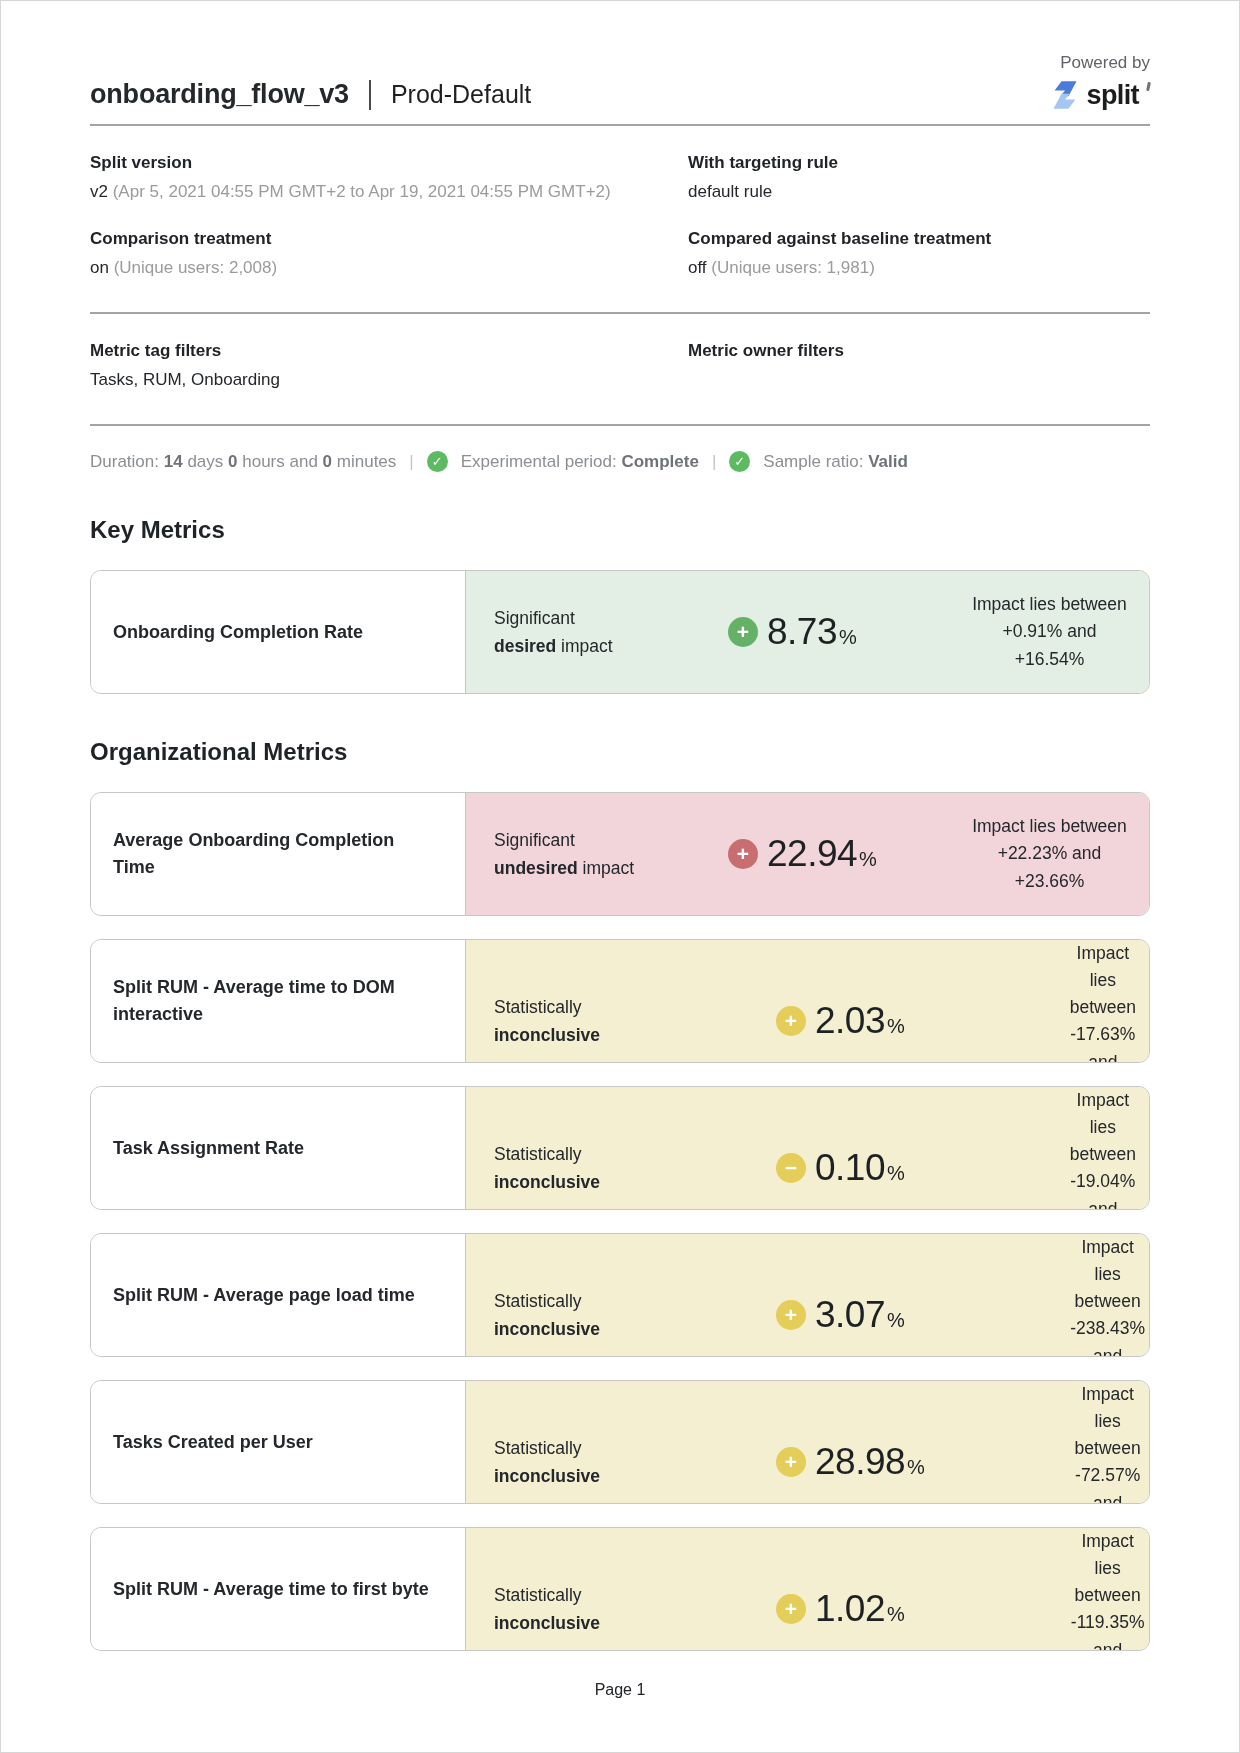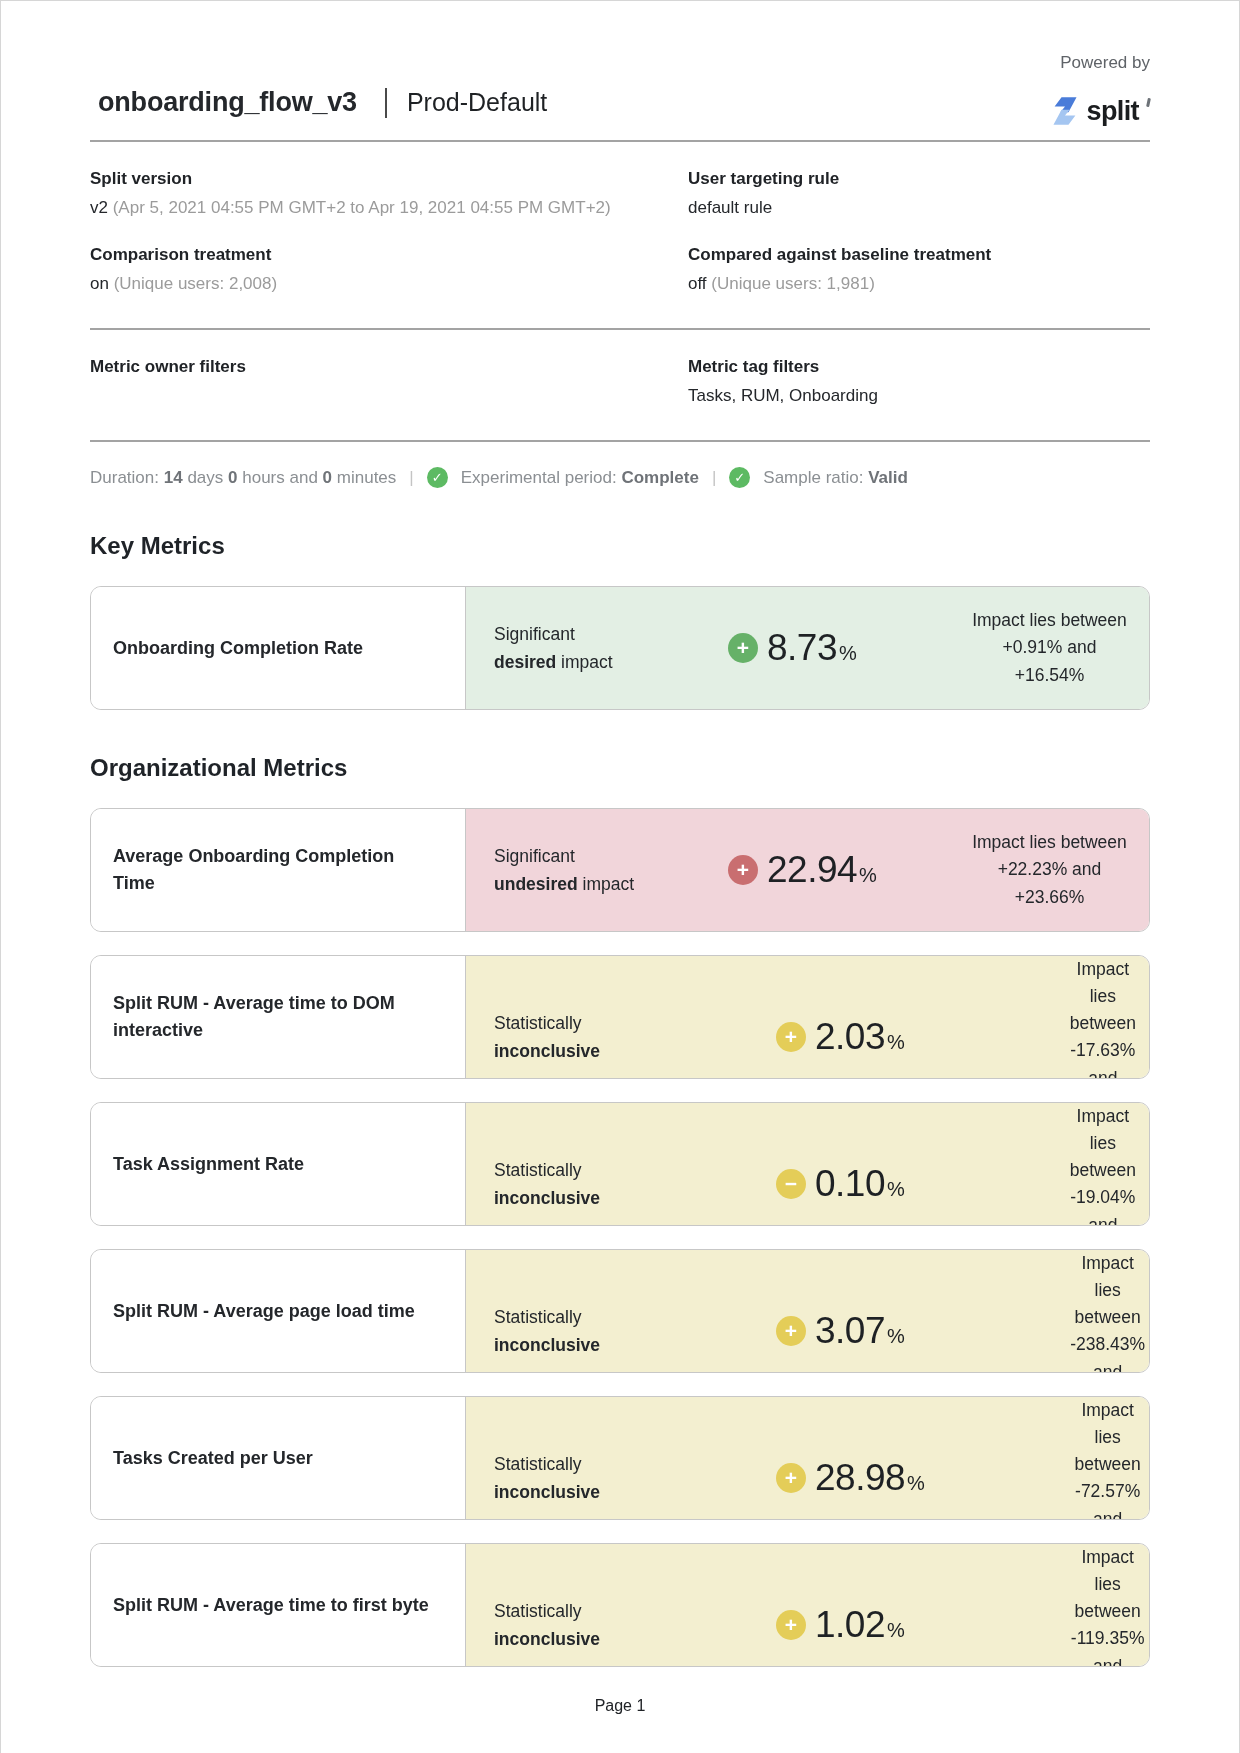--- a/index.html
+++ b/index.html
@@ -10,21 +10,21 @@
     padding:52px 89px 40px;
     border:1px solid #d6d6d6;
     font-family:"Liberation Sans","DejaVu Sans",sans-serif;
     color:#24272b;
     background:#ffffff;
   }
   
   .powered-by { text-align:right; font-size:17px; color:#5f6368; height:22px; }
   .header-row { display:flex; justify-content:space-between; align-items:flex-end; margin-top:4px; }
   .title-group { display:flex; align-items:center; }
-  .page-title { font-size:27px; font-weight:600; margin:8px; letter-spacing:-0.2px; }
+  .page-title { font-size:27px; font-weight:600; margin:0; letter-spacing:-0.2px; }
   .title-sep { width:2px; height:30px; background:#4a4a4a; margin:0 20px; }
   .env-name { font-size:25px; font-weight:500; color:#1e2124; }
   .logo { display:flex; align-items:center; gap:7px; }
   .logo svg { display:block; }
   .wordmark { font-size:27px; font-weight:700; color:#1b1d1f; letter-spacing:-0.6px; line-height:1; }
   .logo-tick { width:3px; height:9px; background:#6d7278; display:inline-block; margin:0 0 17px 1px; transform:rotate(12deg); border-radius:1px; }
   .rule { border:none; height:2px; background:#a3a3a3; margin:0; }
   .rule-title { margin-top:14px; }
   
   .meta-grid { display:grid; grid-template-columns:598px 1fr; }
@@ -113,21 +113,21 @@
 
   <div class="meta-grid">
     <div class="meta-field">
       <div class="meta-label">Split version</div>
       <div class="meta-value">
         <span class="mv-primary">v2</span>
         <span class="mv-note">(Apr 5, 2021 04:55 PM GMT+2 to Apr 19, 2021 04:55 PM GMT+2)</span>
       </div>
     </div>
     <div class="meta-field">
-      <div class="meta-label">User targeting rule</div>
+      <div class="meta-label">With targeting rule</div>
       <div class="meta-value">
         <span class="mv-primary">default rule</span>
         <span class="mv-note"></span>
       </div>
     </div>
     <div class="meta-field">
       <div class="meta-label">Comparison treatment</div>
       <div class="meta-value">
         <span class="mv-primary">on</span>
         <span class="mv-note">(Unique users: 2,008)</span>
@@ -139,29 +139,29 @@
         <span class="mv-primary">off</span>
         <span class="mv-note">(Unique users: 1,981)</span>
       </div>
     </div>
   </div>
 
   <hr class="rule rule-mid">
 
   <div class="meta-grid">
     <div class="meta-field">
+      <div class="meta-label">Metric tag filters</div>
+      <div class="meta-value">
+        <span class="mv-primary">Tasks, RUM, Onboarding</span>
+      </div>
+    </div>
+    <div class="meta-field">
       <div class="meta-label">Metric owner filters</div>
       <div class="meta-value">
         <span class="mv-primary"></span>
-      </div>
-    </div>
-    <div class="meta-field">
-      <div class="meta-label">Metric tag filters</div>
-      <div class="meta-value">
-        <span class="mv-primary">Tasks, RUM, Onboarding</span>
       </div>
     </div>
   </div>
 
   <hr class="rule rule-mid">
 
   <div class="status-line">
     <span><span>Duration:</span> <b>14</b> <span>days</span> <b>0</b> <span>hours and</span> <b>0</b> <span>minutes</span></span>
     <span class="pipe">|</span>
     <span class="check">✓</span>

